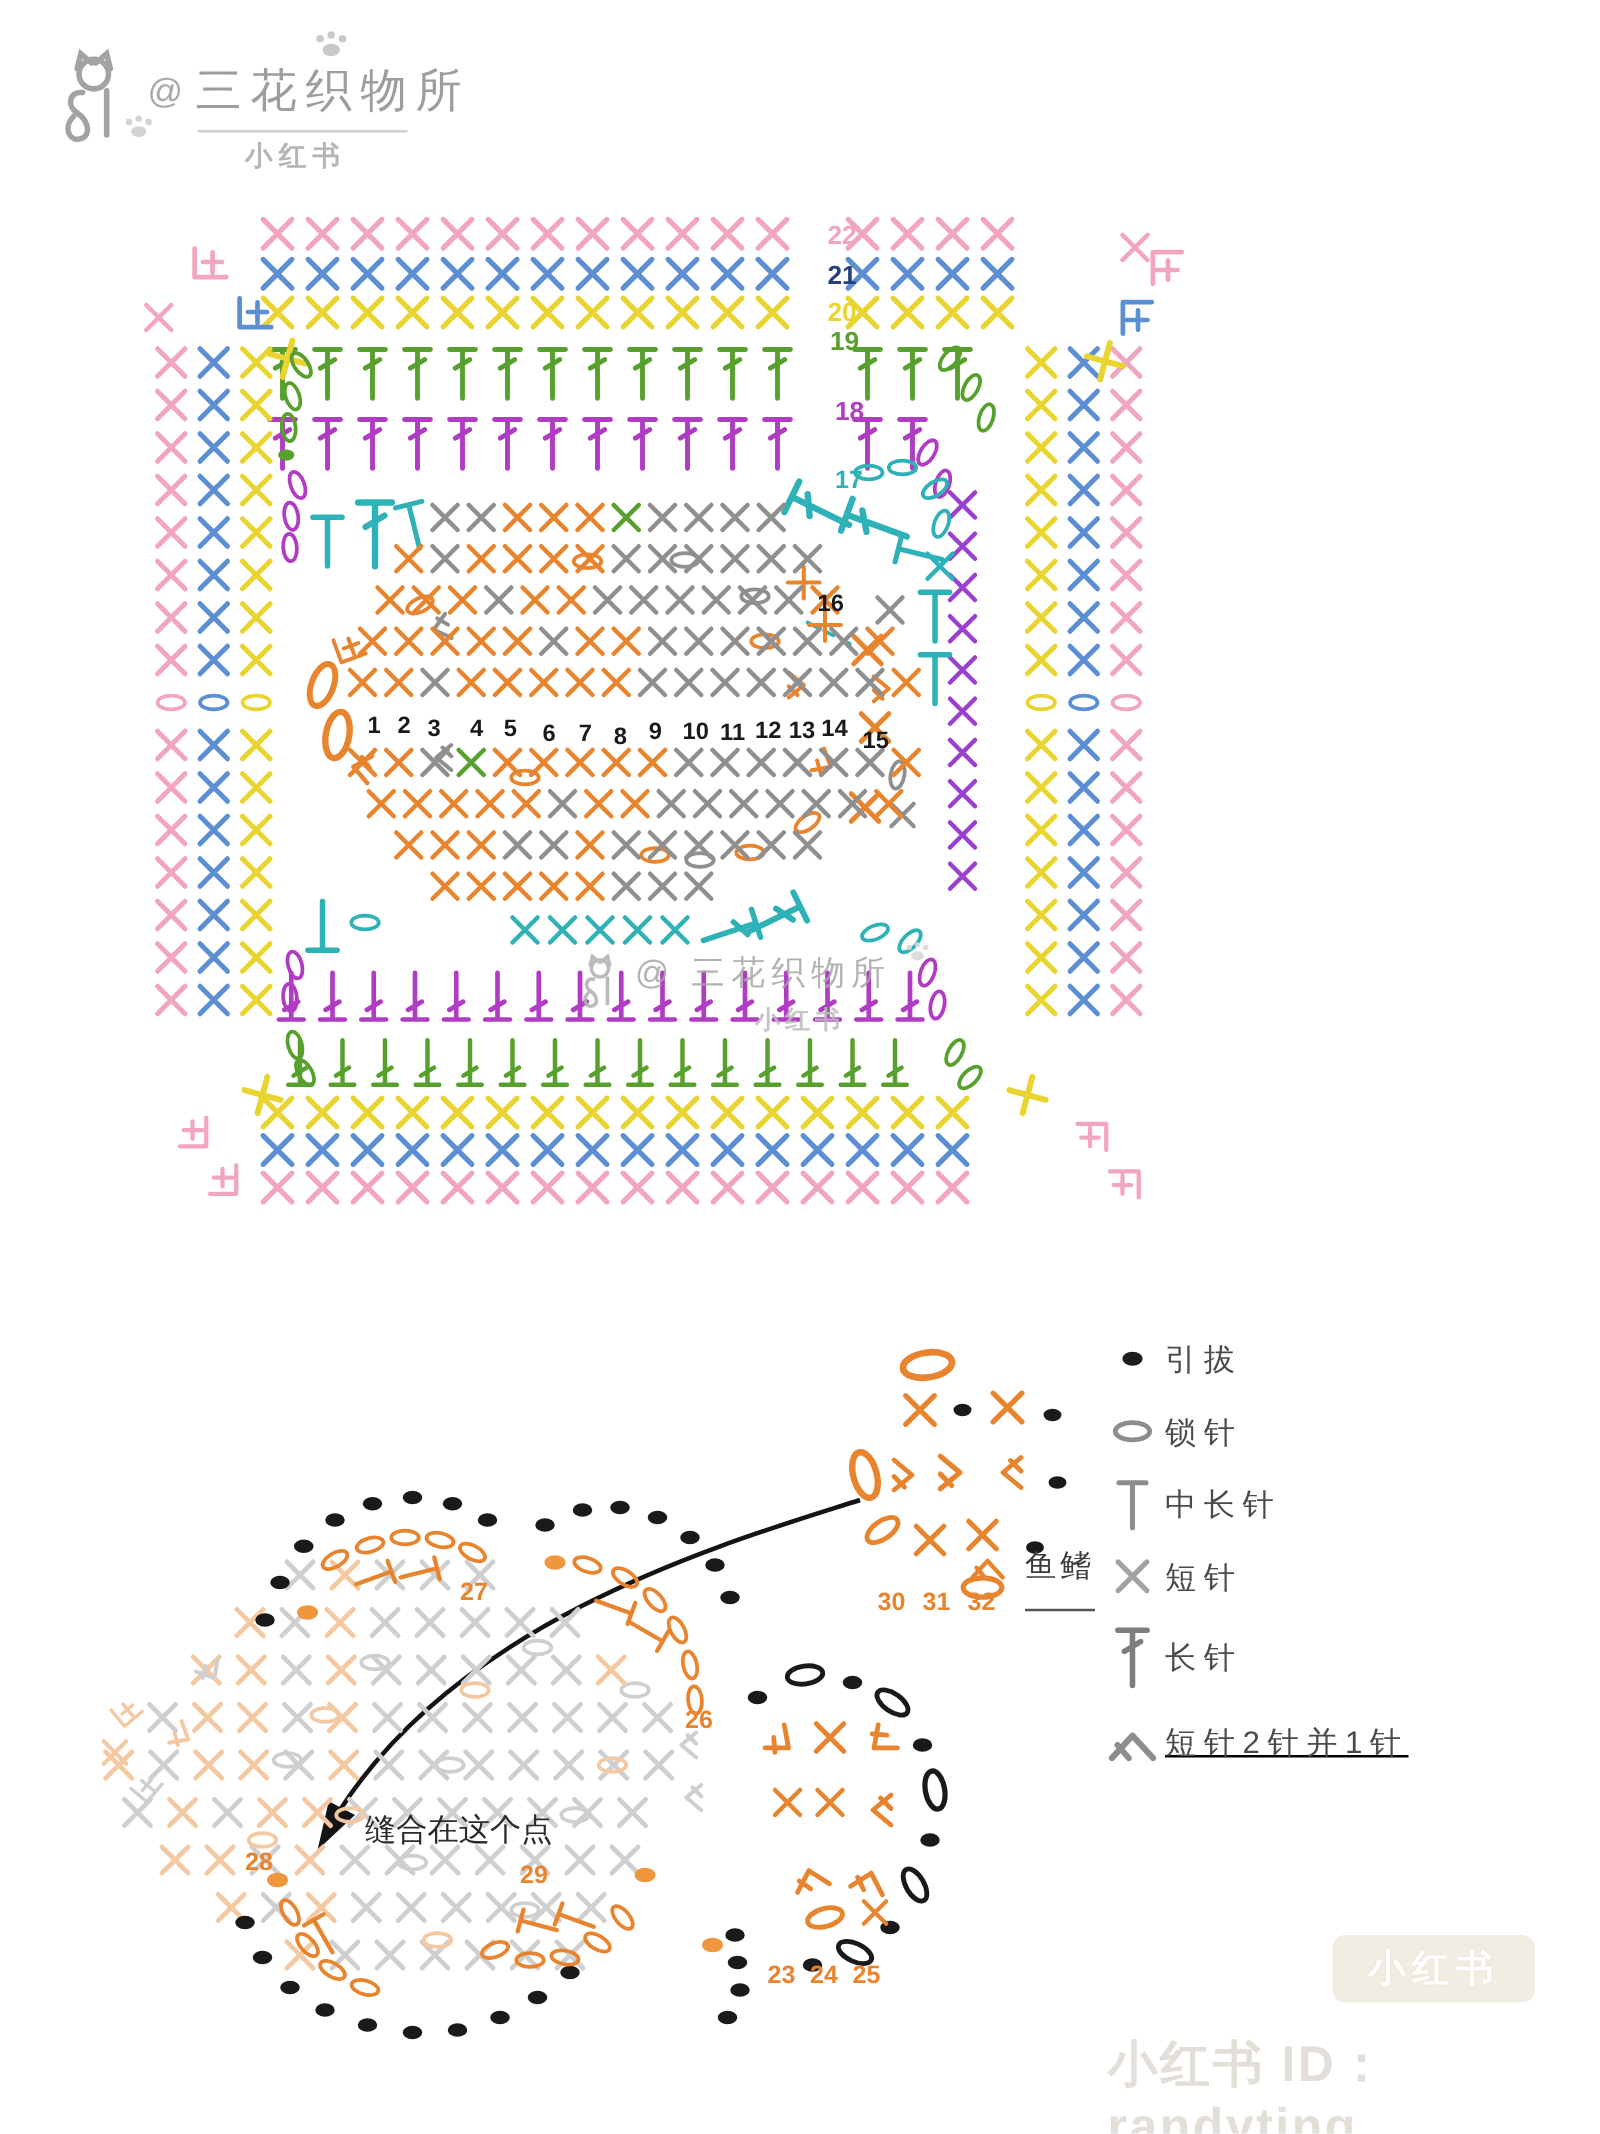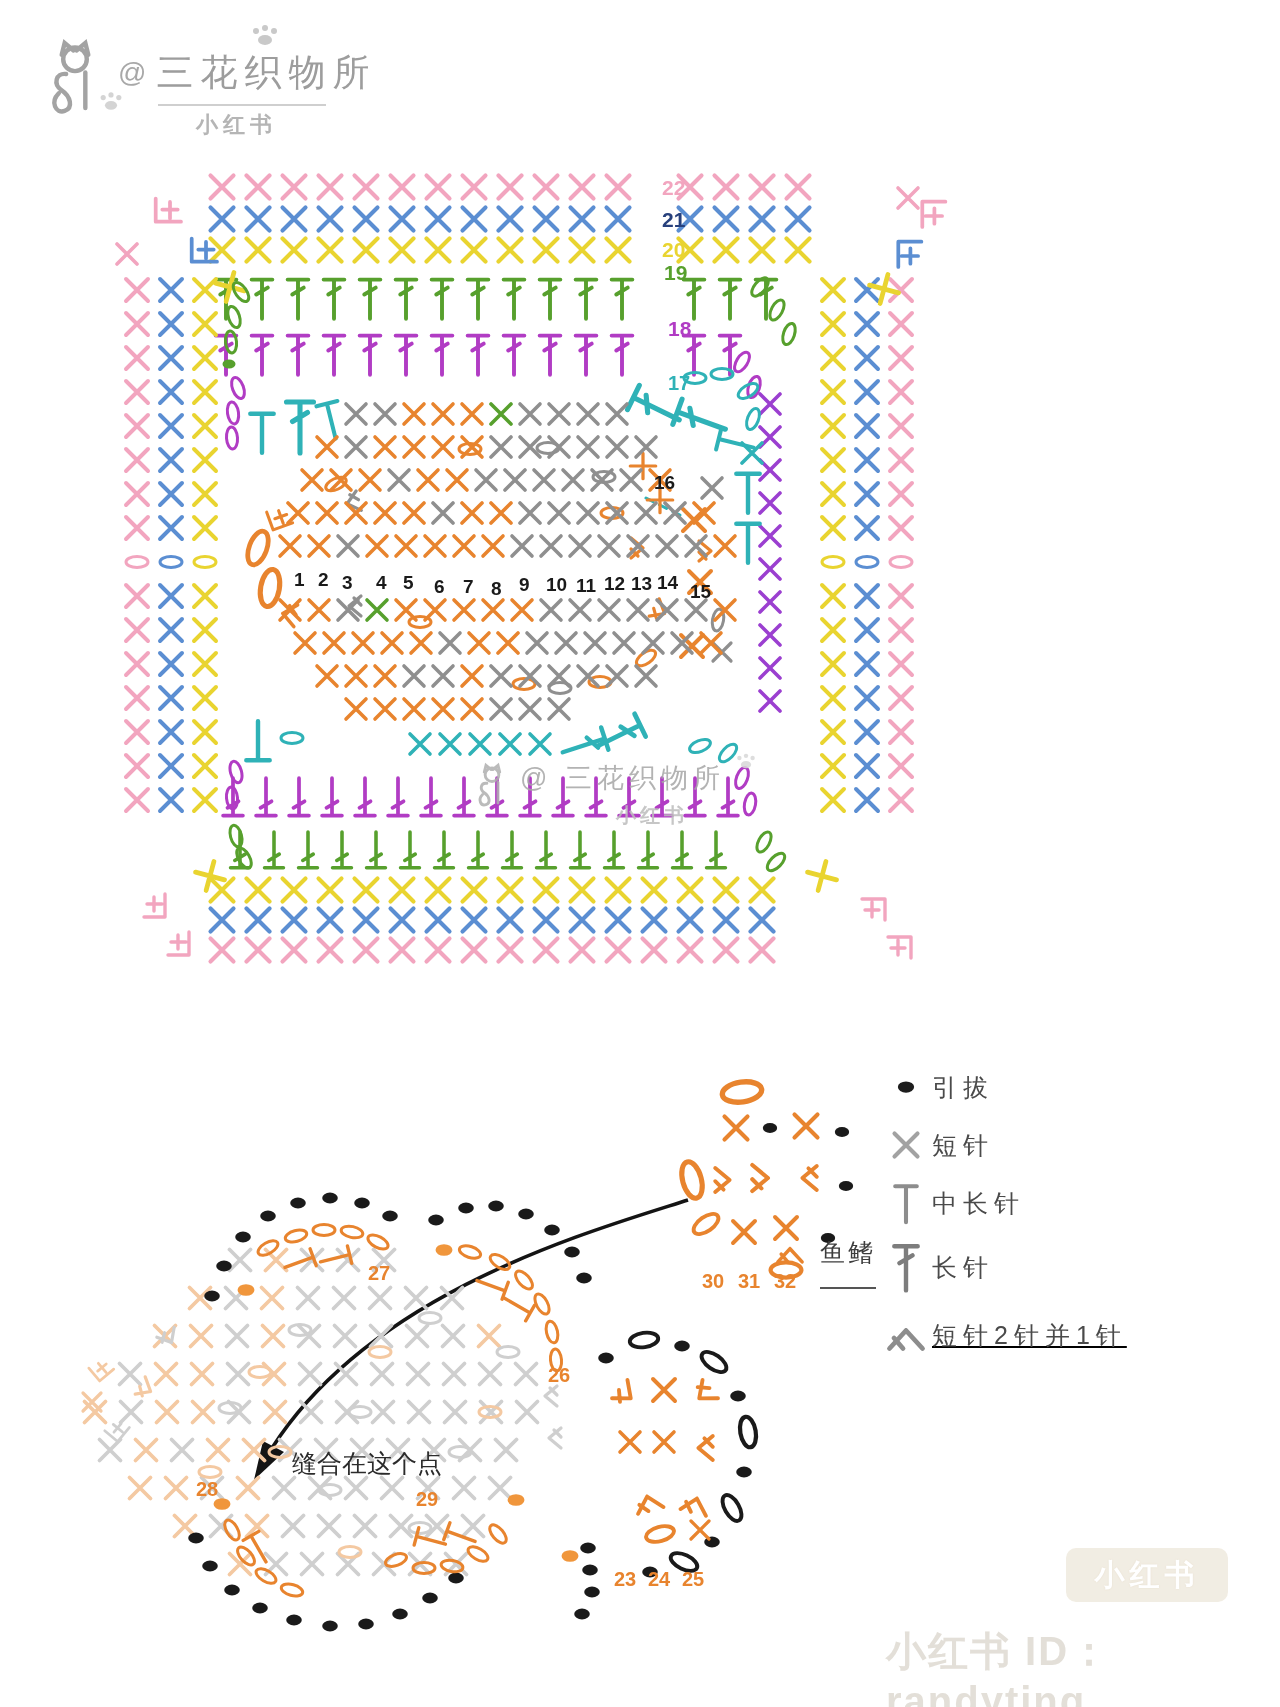--- a/index.html
+++ b/index.html
@@ -6,21 +6,21 @@
   #canvas{position:relative;width:1280px;height:1707px;background:#ffffff;overflow:hidden;
           font-family:"Liberation Sans","DejaVu Sans",sans-serif;}
   .abs{position:absolute;}
   
   .brand-row{display:flex;align-items:flex-start;}
   .brand-text{color:#9d9d9d;font-size:37px;letter-spacing:7px;font-weight:500;}
   .brand-at{color:#a8a8a8;font-size:28px;margin-right:10px;}
   .brand-underline{height:2px;background:#cfcfcf;width:168px;margin:6px 0 4px 40px;}
   .brand-sub{color:#b5b5b5;font-size:22px;letter-spacing:5px;margin-left:78px;font-weight:600;}
   
-  .wm-center{opacity:.85;padding-left:12px;}
+  .wm-center{opacity:.85;}
   .wm-center .t1{color:#a6a6a6;font-size:27px;letter-spacing:5px;}
   .wm-center .t2{color:#bdbdbd;font-size:20px;letter-spacing:4px;margin-left:96px;margin-top:6px;font-weight:600;}
   
   .legend{display:flex;flex-direction:column;}
   .legend-row{display:flex;align-items:center;height:50px;margin-bottom:8px;}
   .legend-icon{width:52px;height:46px;flex:0 0 52px;display:flex;align-items:center;justify-content:center;}
   .legend-label{color:#4a4a4a;font-size:25px;letter-spacing:6px;white-space:nowrap;}
   
   .fin-label{color:#3c3c3c;font-size:25px;letter-spacing:3px;border-bottom:2px solid #555;padding-bottom:18px;}
   
@@ -852,33 +852,41 @@
     <div class="legend-row">
       <span class="legend-icon">
         <svg width="40" height="36" viewBox="-20 -18 40 36">
             <use href="#sym-slip" color="#1d1d1d" transform="scale(1.25)"></use>
           </svg>
         </span>
       <span class="legend-label">引拔</span>
     </div>
     <div class="legend-row">
       <span class="legend-icon">
-        <svg width="40" height="40" viewBox="-20 -20 40 40">
-            <use href="#sym-x" color="#a2a2a2" transform="scale(1.15)"></use>
+        <svg width="40" height="36" viewBox="-20 -18 40 36">
+            <use href="#sym-chain" color="#8d8d8d" transform="scale(1.25)"></use>
           </svg>
         </span>
-      <span class="legend-label">短针</span>
+      <span class="legend-label">锁针</span>
     </div>
     <div class="legend-row">
       <span class="legend-icon">
         <svg width="40" height="48" viewBox="-20 -24 40 48">
             <use href="#sym-hdc" color="#8d8d8d" transform="scale(1.2)"></use>
           </svg>
         </span>
       <span class="legend-label">中长针</span>
+    </div>
+    <div class="legend-row">
+      <span class="legend-icon">
+        <svg width="40" height="40" viewBox="-20 -20 40 40">
+            <use href="#sym-x" color="#a2a2a2" transform="scale(1.15)"></use>
+          </svg>
+        </span>
+      <span class="legend-label">短针</span>
     </div>
     <div class="legend-row" style="height:62px;">
       <span class="legend-icon">
         <svg width="40" height="56" viewBox="-20 -28 40 56">
             <use href="#sym-dc" color="#7d7d7d" transform="scale(1.3)"></use>
           </svg>
         </span>
       <span class="legend-label">长针</span>
     </div>
     <div class="legend-row" style="height:58px;text-decoration:underline;">

